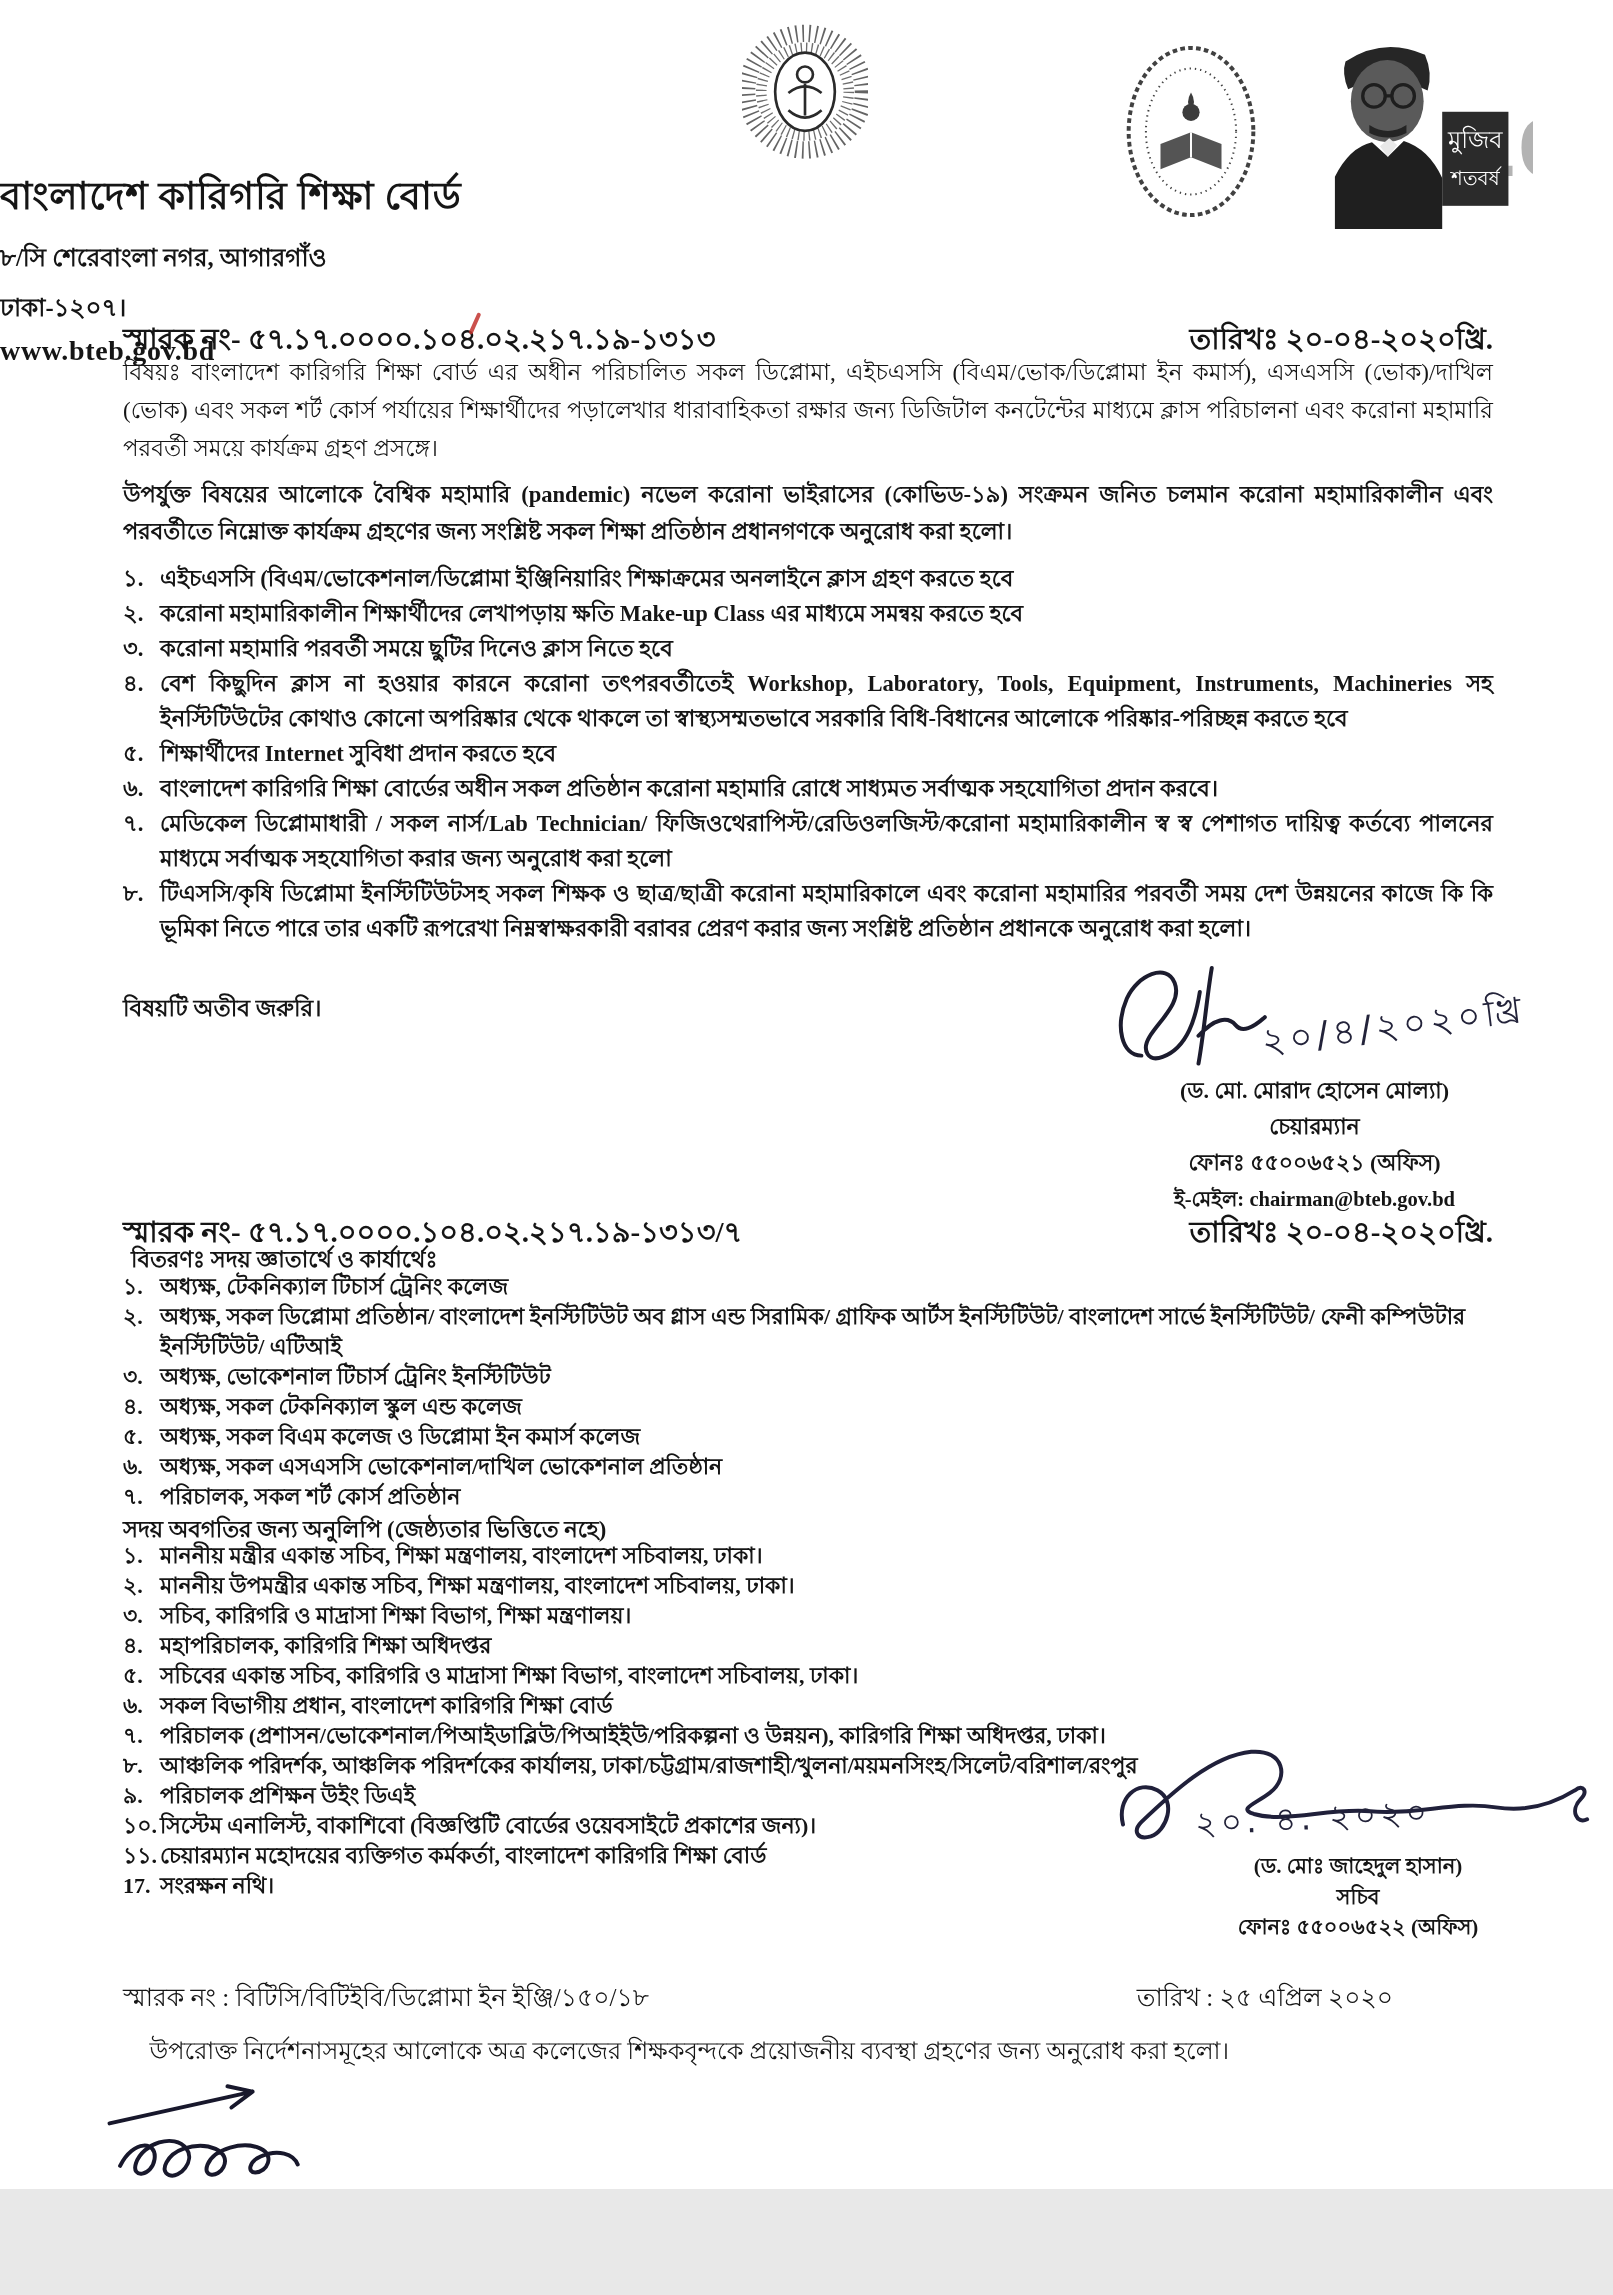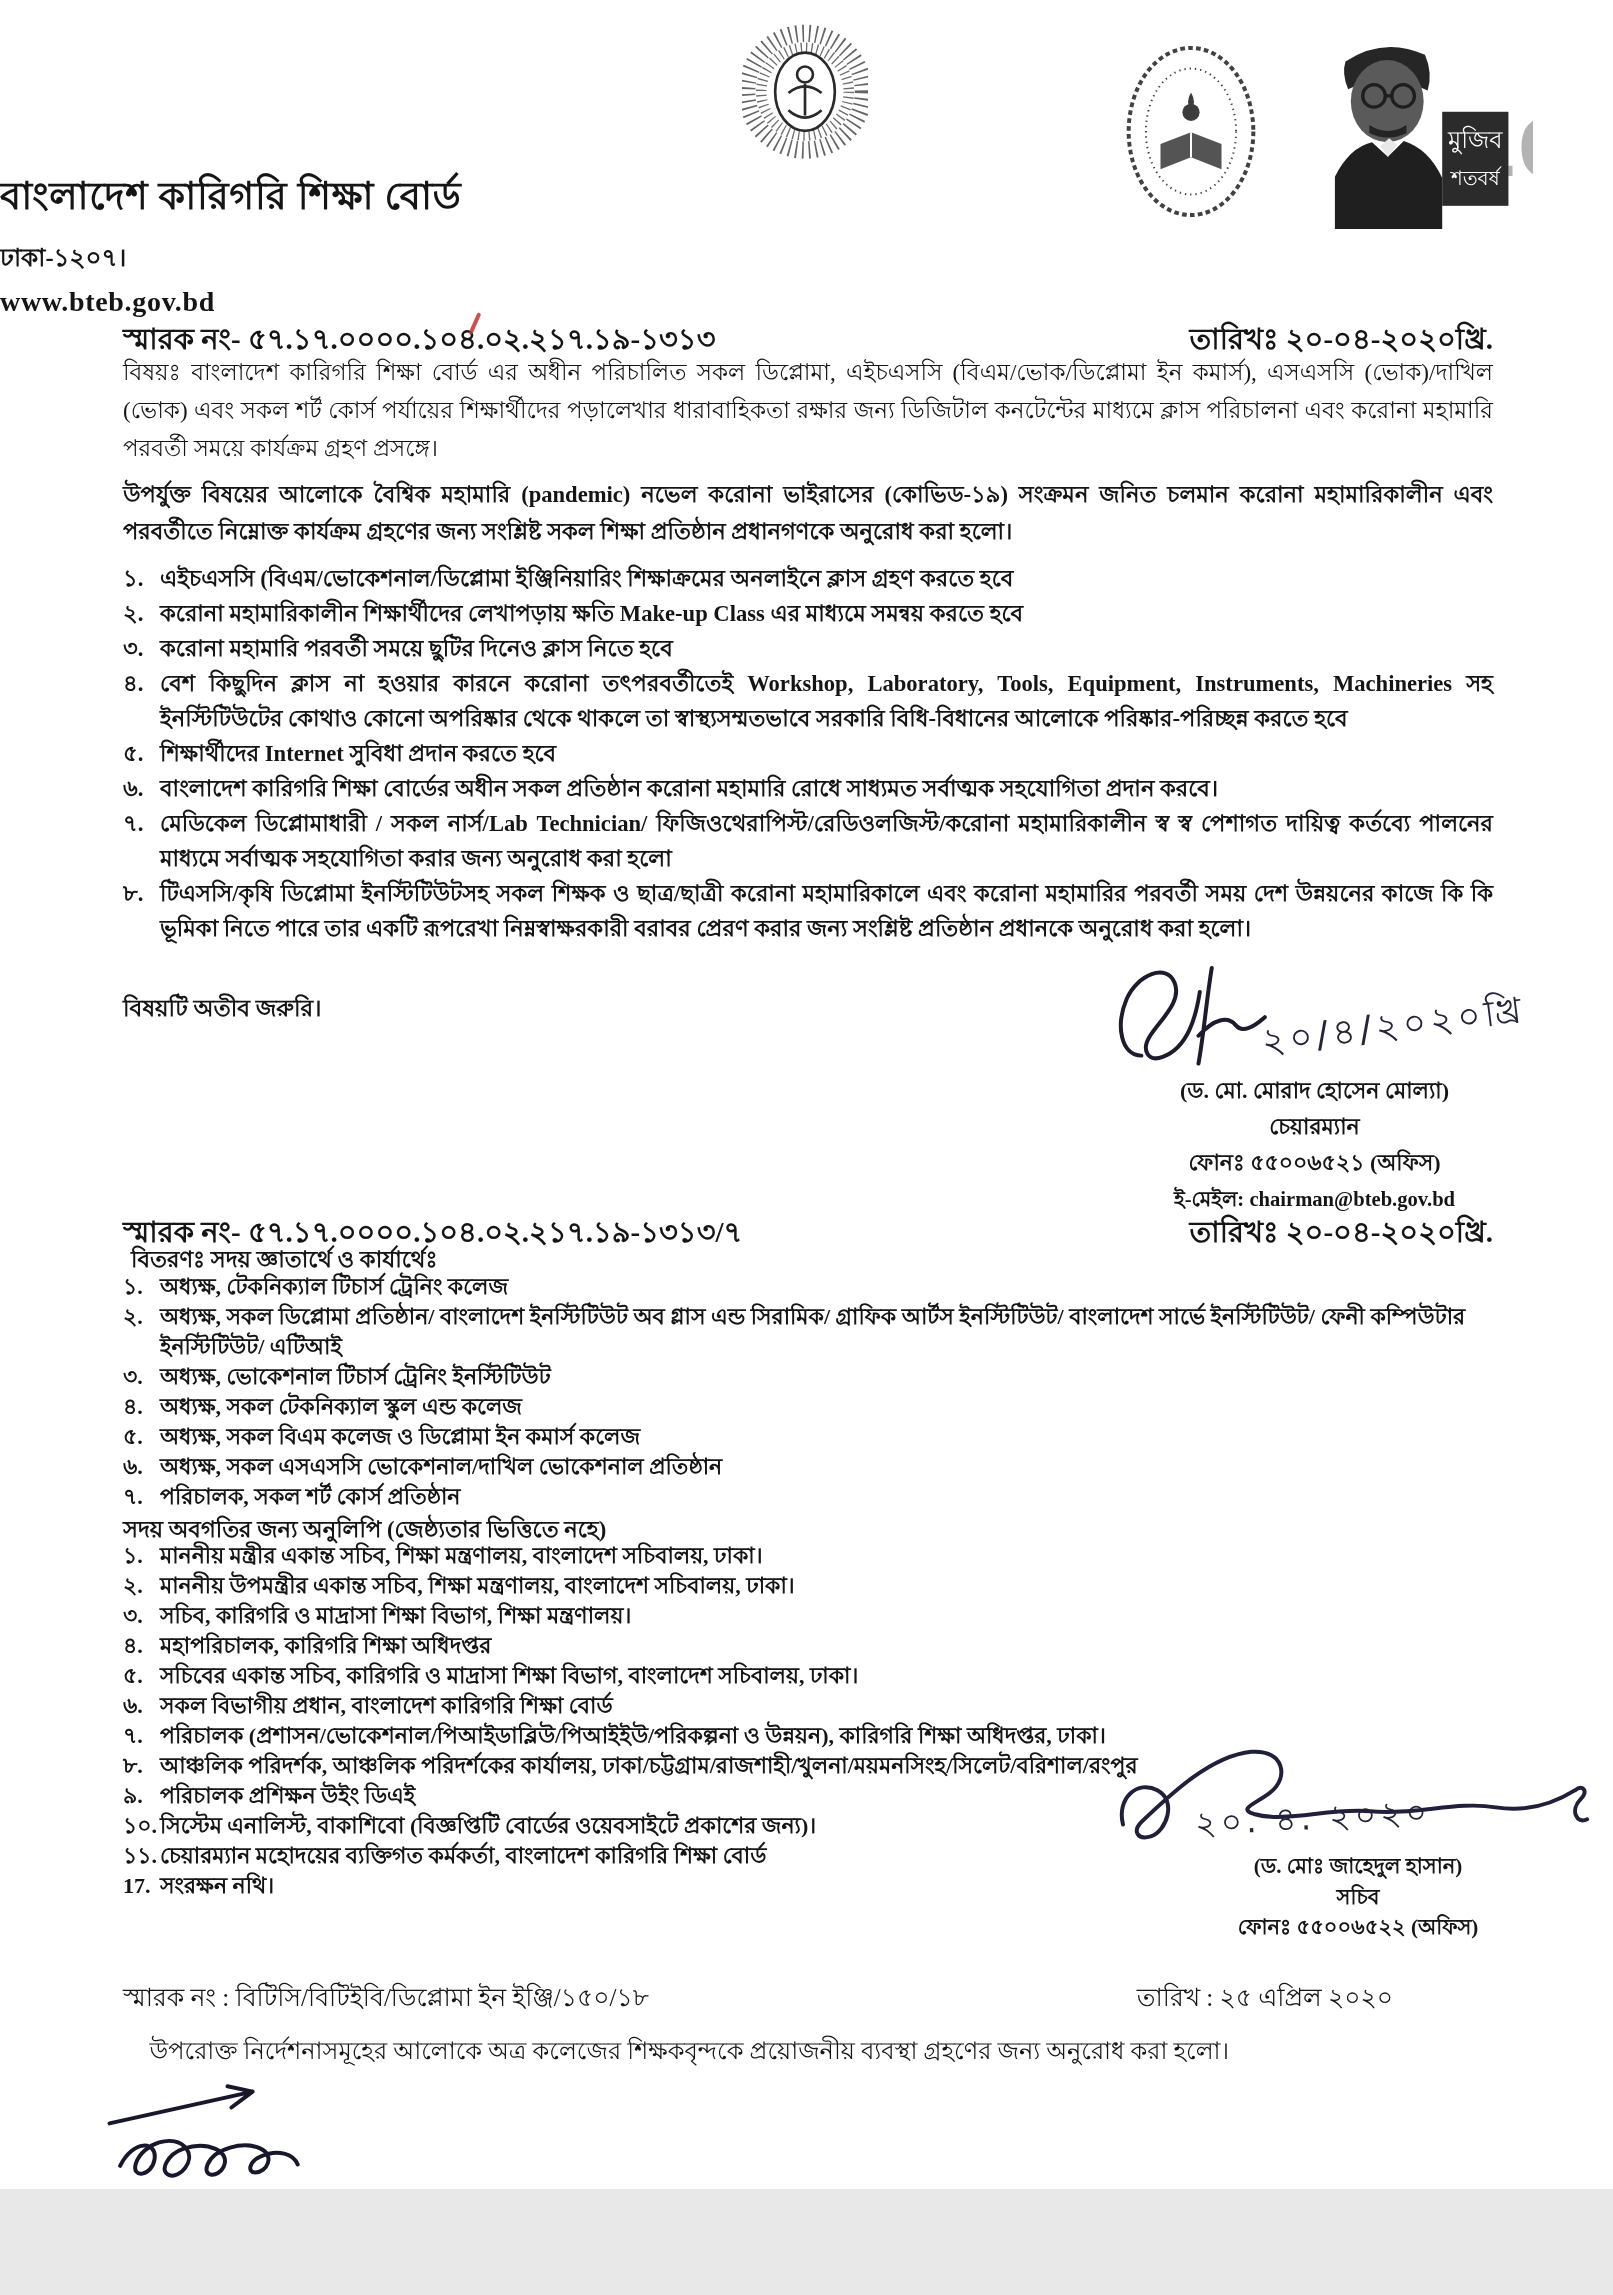--- a/index.html
+++ b/index.html
@@ -80,20 +80,21 @@
         <line x1="112" y1="104" x2="122" y2="104" stroke="#1e1e1e" stroke-width="5"></line>
         <path d="M88,148 q28,18 56,0 l0,12 q-28,14 -56,0 Z" fill="#242424"></path>
         <path d="M36,226 q22,-44 56,-52 l24,22 l24,-24 q38,12 58,56 l0,78 l-162,0 Z" fill="#1f1f1f"></path>
         <path d="M104,180 l12,16 l14,-18 l-12,-10 Z" fill="#e8e8e8"></path>
       </g>
     </svg>
   </div>
 
   <div class="abs center" style="left:0;top:166px;width:100%;">
     <div class="org-name">বাংলাদেশ কারিগরি শিক্ষা বোর্ড</div>
+    <div class="addr">৮/সি শেরেবাংলা নগর, আগারগাঁও</div>
     <div class="addr">ঢাকা-১২০৭।</div>
     <div class="website">www.bteb.gov.bd</div>
   </div>
 
   <div class="abs memo-row" style="left:123px;top:316px;">
     <span>স্মারক নং- ৫৭.১৭.০০০০.১০৪.০২.২১৭.১৯-১৩১৩</span>
     <span>তারিখঃ ২০-০৪-২০২০খ্রি.</span>
   </div>
   <div class="abs red-mark" style="left:473px;top:312px;"></div>
 

